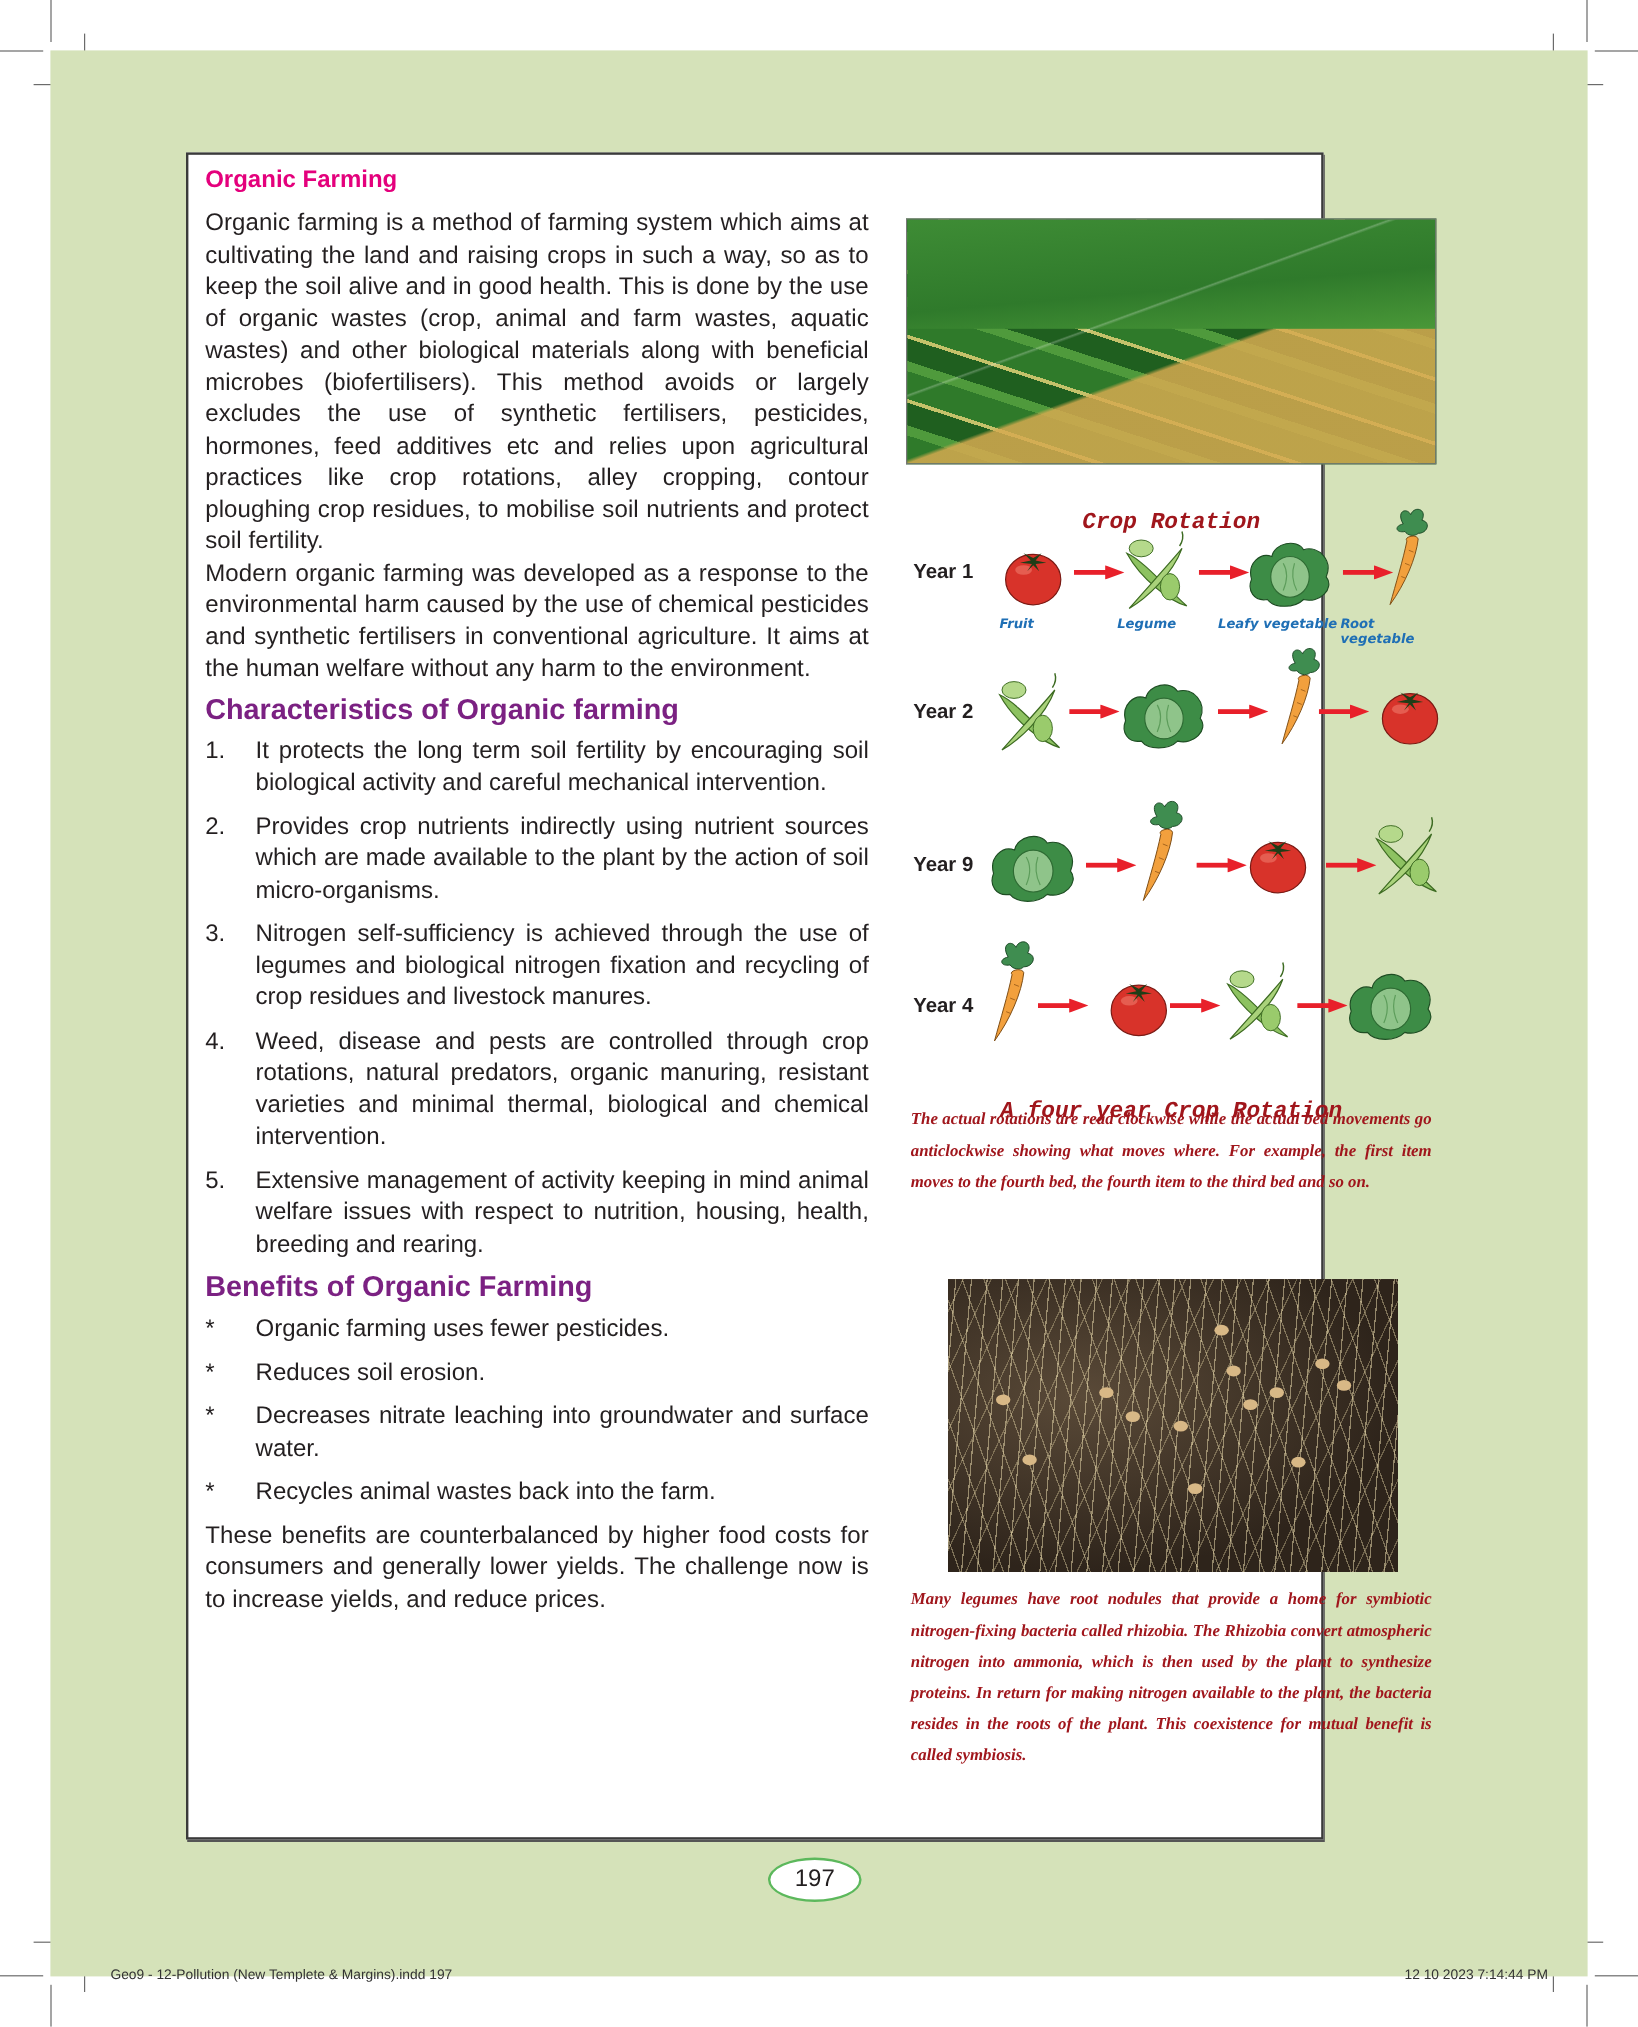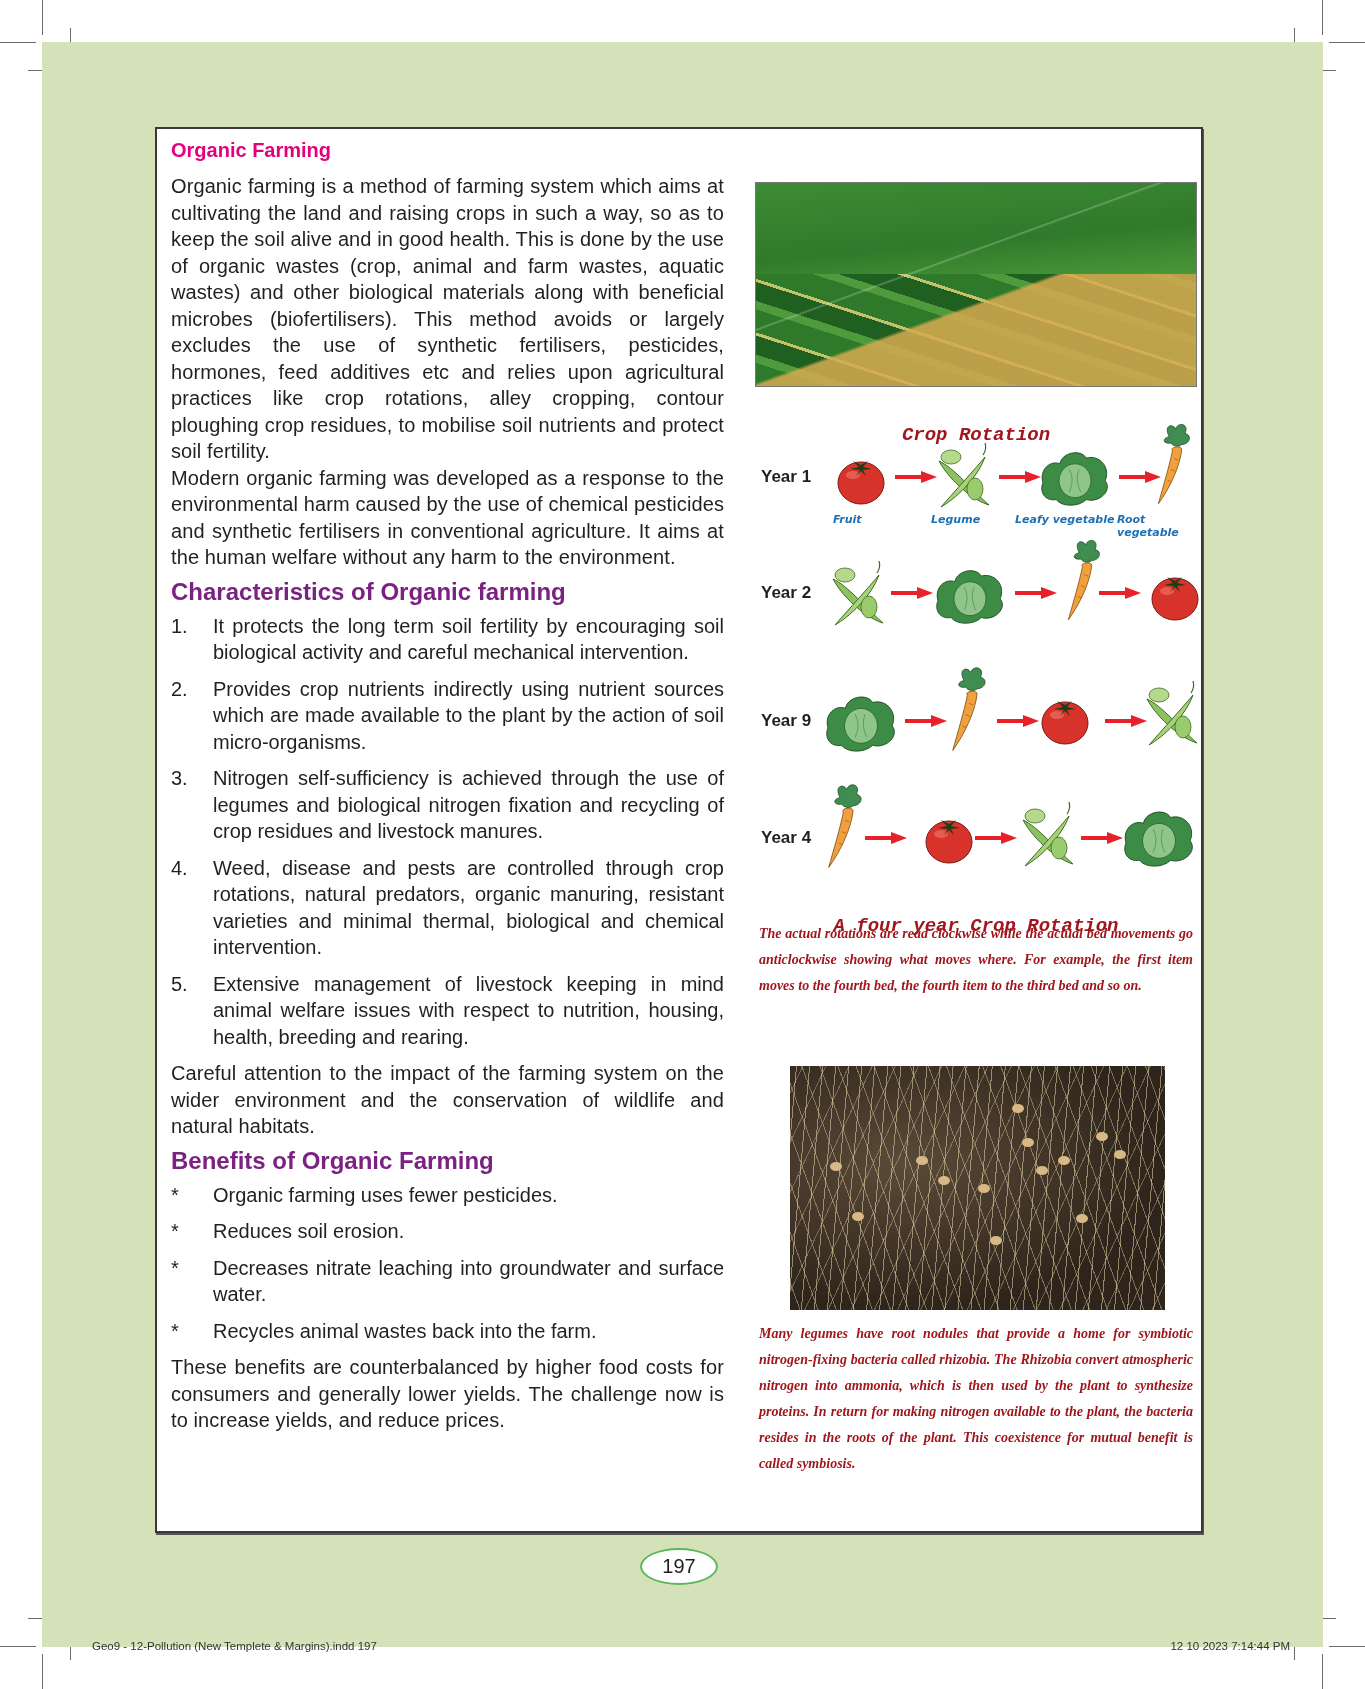--- a/index.html
+++ b/index.html
@@ -3,21 +3,21 @@
 <meta charset="utf-8">
 <style>
   * { box-sizing: border-box; margin: 0; padding: 0; }
   html, body { width: 1365px; height: 1689px; background: #ffffff; overflow: hidden; }
   body { position: relative; font-family: "Liberation Sans", sans-serif; color: #231f20; }
 
   .crop { position: absolute; background: #6b6b6b; }
   .green-panel { position: absolute; left: 42px; top: 42px; width: 1281px; height: 1605px; background: #d5e2b9; }
 
   .content-box {
-    position: absolute; left: 155px; top: 127px; width: 1048px; height: 1406px;
+    position: absolute; left: 155px; top: 127px; width: 948px; height: 1406px;
     background: #ffffff; border: 2px solid #3a3a3a;
     box-shadow: 1px 2px 0 #555;
     padding-left: 48px;
   }
 
   
   .left-col { position: absolute; left: 14px; top: 8px; width: 553px; }
   .h-main { color: #e4007c; font-weight: bold; font-size: 20px; line-height: 26px; margin-bottom: 10px; }
   .h-sub { color: #7b2182; font-weight: bold; font-size: 24px; line-height: 26px; margin: 8px 0 8px 0; }
   .para { font-size: 20px; line-height: 26.5px; text-align: justify; letter-spacing: 0.1px; }
@@ -156,24 +156,23 @@
       <li>
           <span class="marker">3.</span>
           <span class="txt">Nitrogen self-sufficiency is achieved through the use of legumes and biological nitrogen fixation and recycling of crop residues and livestock manures.</span>
         </li>
       <li>
           <span class="marker">4.</span>
           <span class="txt">Weed, disease and pests are controlled through crop rotations, natural predators, organic manuring, resistant varieties and minimal thermal, biological and chemical intervention.</span>
         </li>
       <li>
           <span class="marker">5.</span>
-          <span class="txt">Extensive management of livestock keeping in mind animal welfare issues with respect to nutrition, housing, health, breeding and rearing.</span>
+          <span class="txt">Extensive management of activity keeping in mind animal welfare issues with respect to nutrition, housing, health, breeding and rearing.</span>
         </li>
     </ol>
-    <p class="para">Careful attention to the impact of the farming system on the wider environment and the conservation of wildlife and natural habitats.</p>
 
     <h2 class="h-sub">Benefits of Organic Farming</h2>
     <ul class="list">
       <li>
           <span class="marker">*</span>
           <span class="txt">Organic farming uses fewer pesticides.</span>
         </li>
       <li>
           <span class="marker">*</span>
           <span class="txt">Reduces soil erosion.</span>

